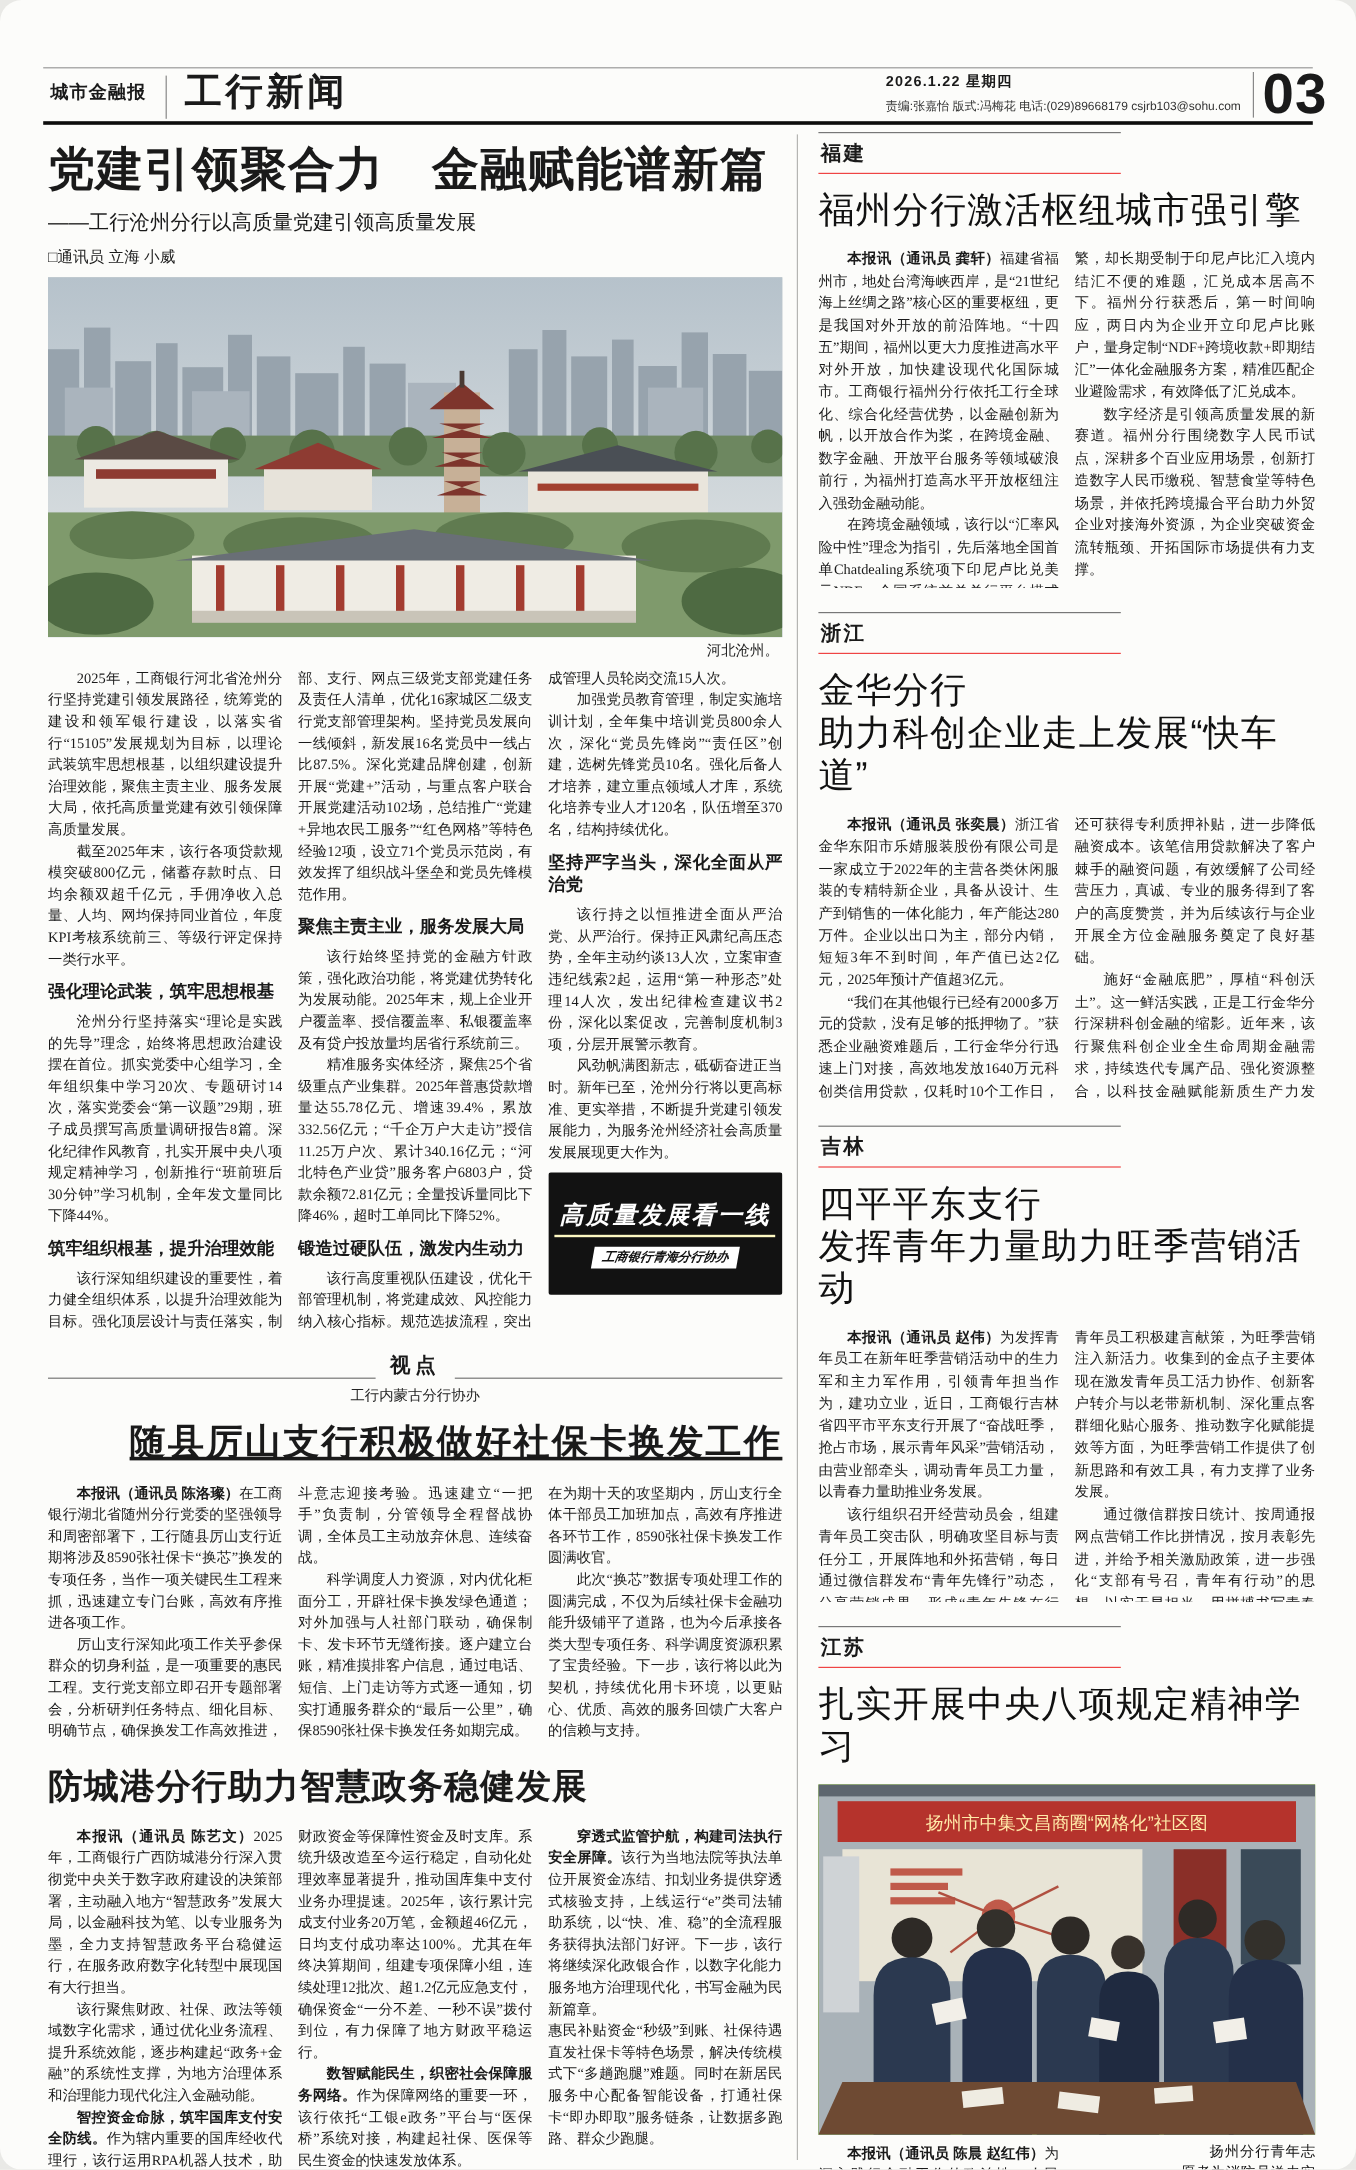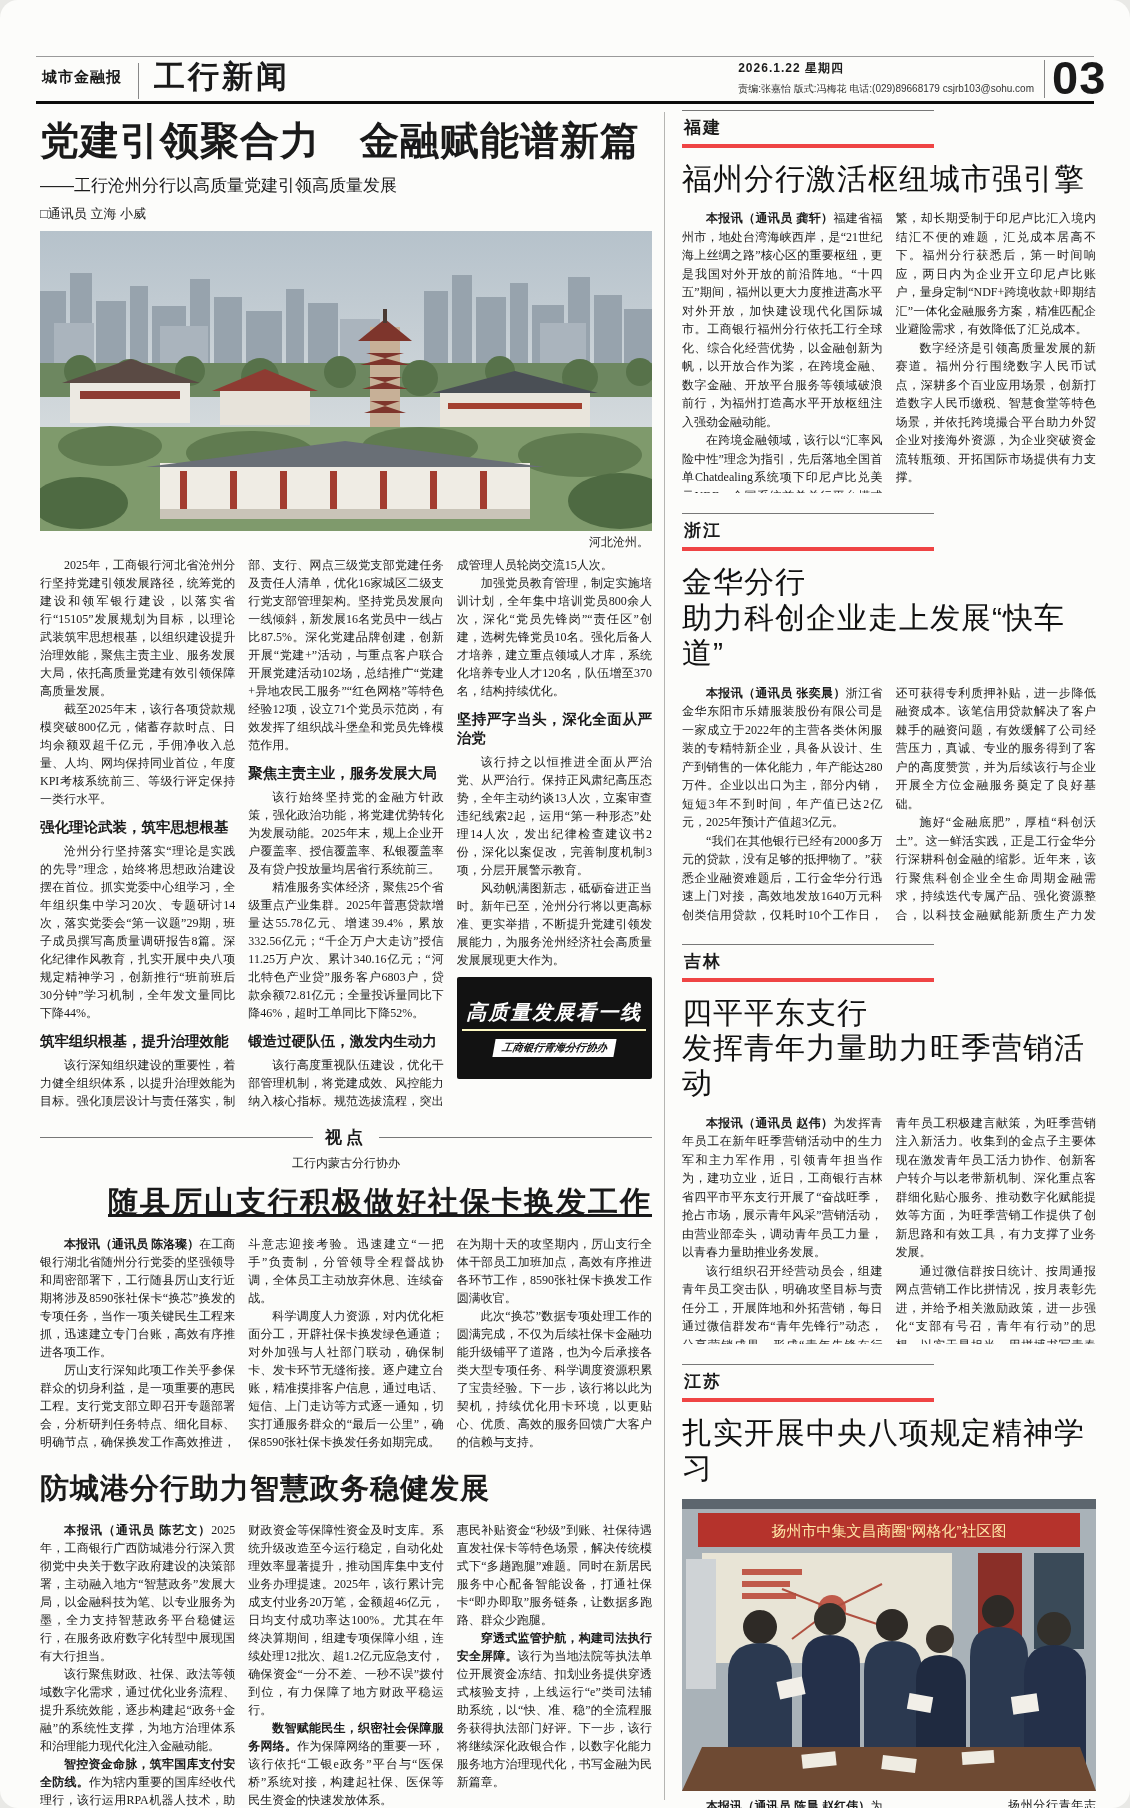--- a/index.html
+++ b/index.html
@@ -35,30 +35,30 @@
   .para.cont{text-indent:0;}
   .para.subhead{text-indent:0;font:700 14.5px "Liberation Sans",sans-serif;margin:10px 0 5px;line-height:19px;}
   
   .badge{margin-top:8px;background:#121212;color:#fff;height:102px;border-radius:2px;
          display:flex;flex-direction:column;justify-content:center;align-items:center;gap:8px;}
   .badge-title{font:700 italic 20px "Liberation Sans",sans-serif;letter-spacing:2px;
                border-bottom:2px solid #fef9c3;padding:0 4px 3px;}
   .badge-org{background:#fff;color:#111;font:700 italic 10.5px "Liberation Sans",sans-serif;
              padding:2px 8px;transform:skewX(-10deg);}
   
-  .vp-divider{display:flex;align-items:center;gap:12px;margin-top:14px;}
+  .vp-divider{display:flex;align-items:flex-end;gap:12px;margin-top:14px;}
   .vp-divider .ln{flex:1;height:1px;background:#777;}
   .vp-label{font:700 17px "Liberation Sans",sans-serif;letter-spacing:4px;}
   .vp-org{text-align:center;font:400 12px "Liberation Sans",sans-serif;margin-top:6px;color:#222;}
   .vp-title{font:700 30px "Liberation Sans",sans-serif;letter-spacing:2px;text-align:right;margin:10px 0 12px;text-decoration:underline;}
   .body2{height:218px;}
   .df-title{font:700 29px "Liberation Sans",sans-serif;letter-spacing:1px;margin:16px 0 12px;}
   .body3{height:350px;}
   
-  .tagblock{width:248px;border-top:1px solid #777;border-bottom:4px solid #ef4444;
+  .tagblock{width:248px;border-top:1px solid #777;border-bottom:1px solid #ef4444;
             padding:5px 2px;font:700 17px "Liberation Sans",sans-serif;letter-spacing:2px;margin-bottom:13px;}
   .rtitle{font:400 30px "Liberation Sans",sans-serif;letter-spacing:1px;margin:0 0 13px;line-height:1.18;color:#111;}
   .rbody{margin-bottom:20px;}
   .rbody .para{font-size:12px;line-height:18.5px;}
   .h284{height:284px;} .h240{height:240px;} .h230{height:230px;} .h156{height:156px;margin-bottom:0;}
   .photo2-frame{width:414px;height:292px;overflow:hidden;background:#4d7c0f;margin-bottom:6px;}
   .photo2-caption{width:112px;margin-left:auto;font-size:12px;line-height:17px;text-indent:2em;
                   text-align:justify;margin-bottom:4px;color:#111;}
 </style>
 </head>
@@ -256,22 +256,22 @@
           <p class="para"><b class="pb"></b><span>该行聚焦财政、社保、政法等领域数字化需求，通过优化业务流程、提升系统效能，逐步构建起“政务+金融”的系统性支撑，为地方治理体系和治理能力现代化注入金融动能。</span></p>
           <p class="para"><b class="pb">智控资金命脉，筑牢国库支付安全防线。</b><span>作为辖内重要的国库经收代理行，该行运用RPA机器人技术，助力系统迁移，多年经办国库集中支付业务零差错，保障</span></p>
         </div>
       <div class="col">
 
       <p class="para cont"><b class="pb"></b><span>财政资金等保障性资金及时支库。系统升级改造至今运行稳定，自动化处理效率显著提升，推动国库集中支付业务办理提速。2025年，该行累计完成支付业务20万笔，金额超46亿元，日均支付成功率达100%。尤其在年终决算期间，组建专项保障小组，连续处理12批次、超1.2亿元应急支付，确保资金“一分不差、一秒不误”拨付到位，有力保障了地方财政平稳运行。</span></p>
           <p class="para"><b class="pb">数智赋能民生，织密社会保障服务网络。</b><span>作为保障网络的重要一环，该行依托“工银e政务”平台与“医保桥”系统对接，构建起社保、医保等民生资金的快速发放体系。</span></p>
         </div>
       <div class="col">
 
-      <p class="para cont"><b class="pb"></b><span>惠民补贴资金“秒级”到账、社保待遇直发社保卡等特色场景，解决传统模式下“多趟跑腿”难题。同时在新居民服务中心配备智能设备，打通社保卡“即办即取”服务链条，让数据多跑路、群众少跑腿。</span></p>
-          <p class="para"><b class="pb">穿透式监管护航，构建司法执行安全屏障。</b><span>该行为当地法院等执法单位开展资金冻结、扣划业务提供穿透式核验支持，上线运行“e”类司法辅助系统，以“快、准、稳”的全流程服务获得执法部门好评。下一步，该行将继续深化政银合作，以数字化能力服务地方治理现代化，书写金融为民新篇章。</span></p>
+      <p class="para"><b class="pb">穿透式监管护航，构建司法执行安全屏障。</b><span>该行为当地法院等执法单位开展资金冻结、扣划业务提供穿透式核验支持，上线运行“e”类司法辅助系统，以“快、准、稳”的全流程服务获得执法部门好评。下一步，该行将继续深化政银合作，以数字化能力服务地方治理现代化，书写金融为民新篇章。</span></p>
+          <p class="para cont"><b class="pb"></b><span>惠民补贴资金“秒级”到账、社保待遇直发社保卡等特色场景，解决传统模式下“多趟跑腿”难题。同时在新居民服务中心配备智能设备，打通社保卡“即办即取”服务链条，让数据多跑路、群众少跑腿。</span></p>
         </div>
     </div>
   </div>
 
   <div id="right-block">
 
     <div class="tagblock">福建</div>
     <h2 class="rtitle">福州分行激活枢纽城市强引擎</h2>
     <div class="cols rbody h284">
       <div class="col">

